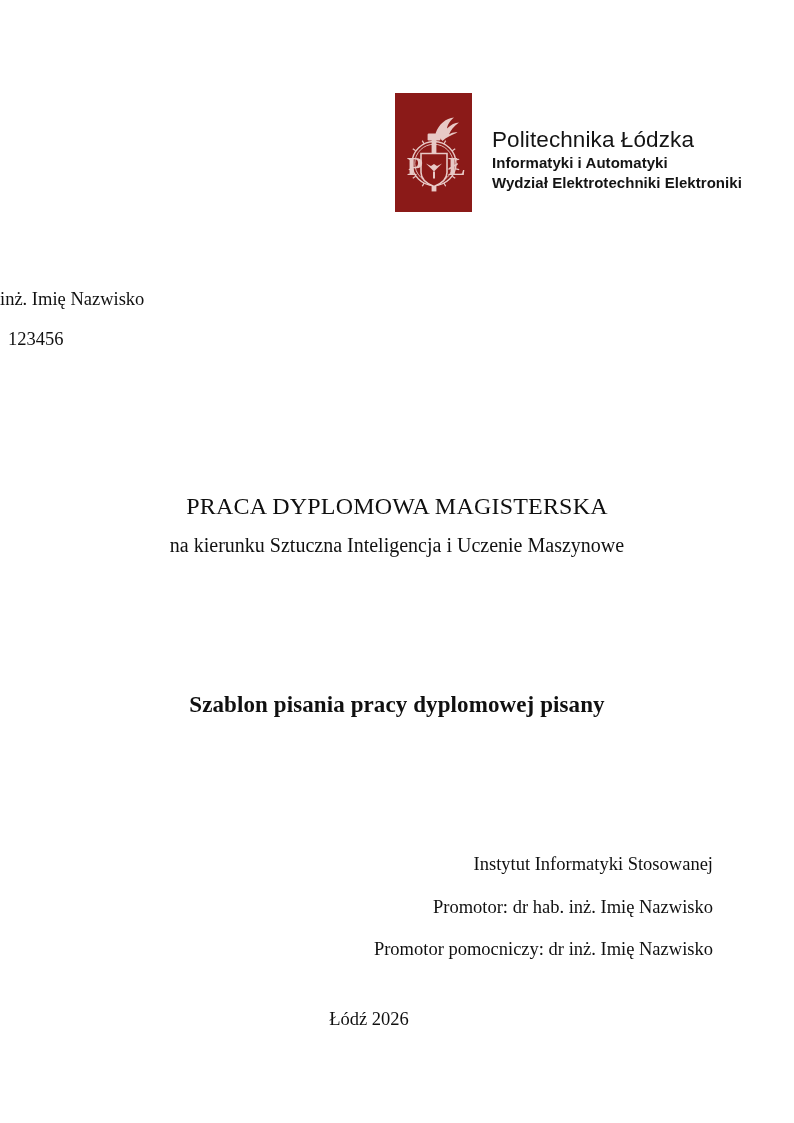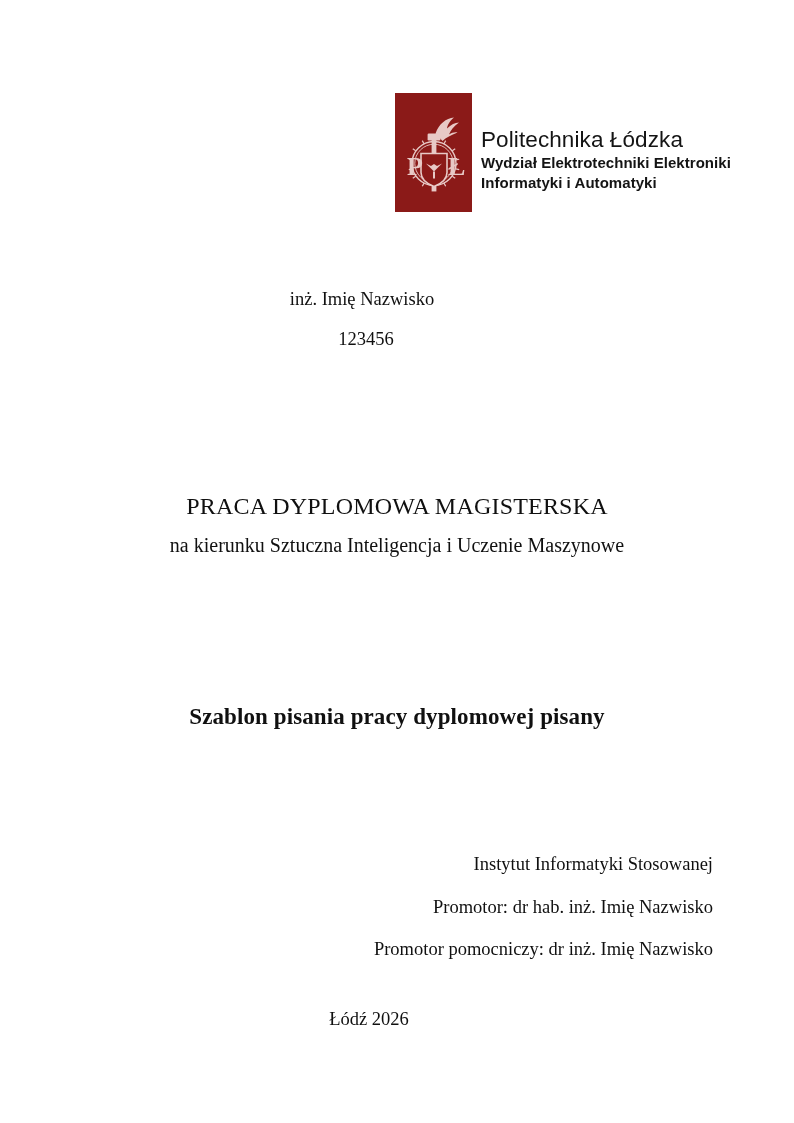--- a/index.html
+++ b/index.html
@@ -50,21 +50,21 @@
     left: 50%;
     top: 50%;
     transform: translate(-50%, -46%);
     width: 70px;
     height: 86px;
     display: block;
   }
 
   .logo-text {
     flex: 1 1 auto;
-    padding-left: 9px;
+    padding-left: 20px;
     padding-top: 34px;
     font-family: "Liberation Sans", "DejaVu Sans", sans-serif;
     color: #141414;
   }
 
   .logo-title {
     font-size: 22.5px;
     line-height: 1.16;
     font-weight: 400;
     letter-spacing: 0.1px;
@@ -78,21 +78,21 @@
     letter-spacing: 0.05px;
     white-space: nowrap;
   }
 
   
   .author-block {
     position: absolute;
     left: 0;
     top: 290px;
     width: 724px;
-    text-align: center;
+    text-align: left;
     font-family: Liberation Serif, serif;
   }
   .author-name {
     font-size: 18.5px;
     line-height: 1.0;
   }
   .author-id {
     font-size: 18.5px;
     line-height: 1.0;
     margin-top: 21px;
@@ -118,21 +118,20 @@
     margin-top: 17px;
   }
 
   
   .thesis-title-block {
     position: absolute;
     left: 0;
     top: 691px;
     width: 794px;
     text-align: center;
-    margin-top: 12px;
   }
   .thesis-title {
     font-size: 23px;
     font-weight: bold;
     line-height: 1.25;
     letter-spacing: 0.1px;
   }
 
   
   .affil-block {
@@ -209,22 +208,22 @@
         <path d="M27 50 L35 58 L43 50 L38 52.5 L35 50.5 L32 52.5 Z" fill="#e8c9c6"></path>
         <path d="M34 58 L36 58 L36 65 L34 65 Z" fill="#e8c9c6"></path>
 
         <text x="8" y="62" font-family="'Liberation Serif', serif" font-size="26" font-weight="bold" fill="#e8c9c6">P</text>
         <text x="49" y="62" font-family="'Liberation Serif', serif" font-size="26" font-weight="bold" fill="#e8c9c6">Ł</text>
       </svg>
     </div>
 
     <div class="logo-text">
       <div class="logo-title">Politechnika Łódzka</div>
+      <div class="logo-sub">Informatyki i Automatyki</div>
       <div class="logo-sub">Wydział Elektrotechniki Elektroniki</div>
-      <div class="logo-sub">Informatyki i Automatyki</div>
     </div>
 
   </div>
 
   <div class="author-block">
     <div class="author-name">inż. Imię Nazwisko</div>
     <div class="author-id">123456</div>
   </div>
 
   <div class="thesis-type-block">

